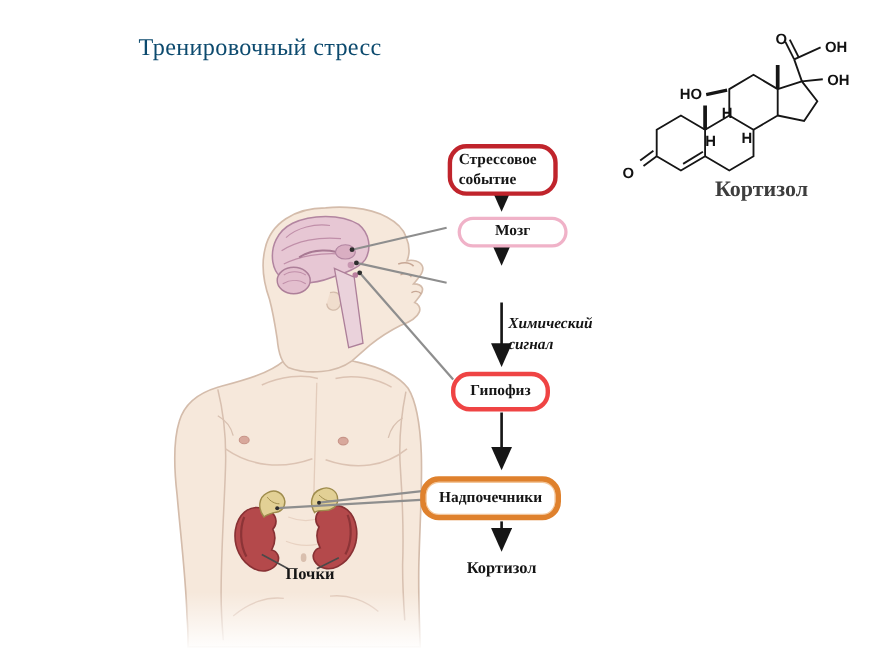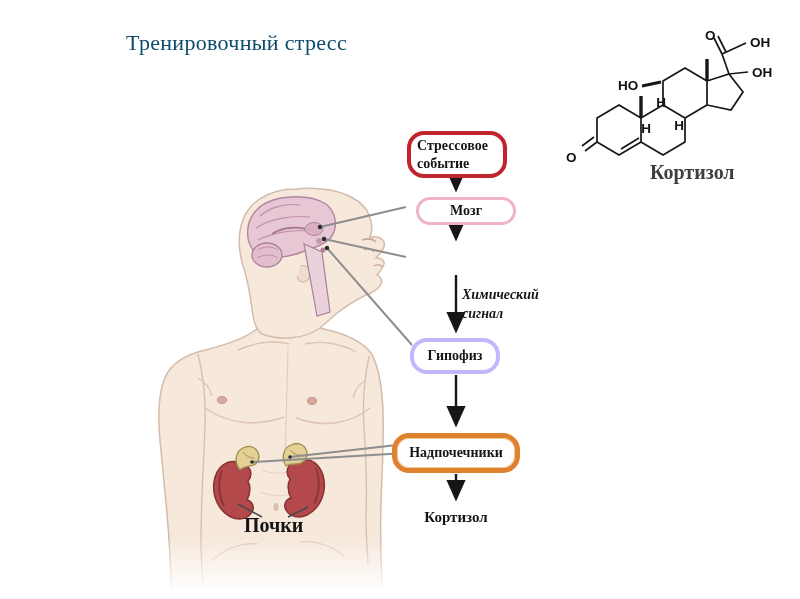--- a/index.html
+++ b/index.html
@@ -15,25 +15,25 @@
   }
   .fc-box{
     position:absolute;background:#ffffff;box-sizing:border-box;
     font-weight:bold;font-size:14px;color:#151515;text-align:center;
     line-height:1.25;
     border-radius:17px;
   }
   #box-stress{left:407px;top:131px;width:100px;border:4px solid #c0242c;padding:2px 6px;text-align:left;}
   #box-brain{left:406px;top:197px;width:100px;border:3px solid #f0b2c8;padding:2px 0;margin-left:10px;}
   #box-hypothalamus{left:406px;top:246px;width:101px;border:3px solid #df812d;padding:2px 0;}
-  #box-pituitary{left:410px;top:338px;width:90px;border:4px solid #c4b5fd;padding:5px 0;}
-  #box-adrenal{left:392px;top:433px;width:128px;border:5px solid #df812d;padding:6px 0;box-shadow:inset 0 0 0 1px #f4c79a;}
+  #box-pituitary{left:410px;top:338px;width:90px;border:4px solid #ef4444;padding:5px 0;}
+  #box-adrenal{left:382px;top:433px;width:128px;border:5px solid #df812d;padding:6px 0;box-shadow:inset 0 0 0 1px #f4c79a;}
   #label-signal{left:462px;top:286px;width:88px;font-size:14px;font-weight:bold;color:#151515;line-height:1.35;font-style:italic;}
   #label-cortisol-out{left:408px;top:509px;width:96px;font-size:15px;font-weight:bold;color:#151515;text-align:center;}
-  #label-kidneys{left:244px;top:514px;width:60px;font-size:20px;font-weight:bold;color:#151515;text-align:left;}
+  #label-kidneys{left:244px;top:514px;width:60px;font-size:15px;font-weight:bold;color:#151515;text-align:right;}
   #mol-svg{left:562px;top:30px;}
   #mol-caption{left:650px;top:161px;font-size:20px;font-weight:bold;color:#3e3e3e;}
   .mol-label{font-family:"Liberation Sans","DejaVu Sans",sans-serif;font-size:13.5px;font-weight:600;fill:#111;}
 </style>
 </head>
 <body>
 
 <div id="slide">
 
   <svg id="bg-layer" viewBox="0 0 800 599">

